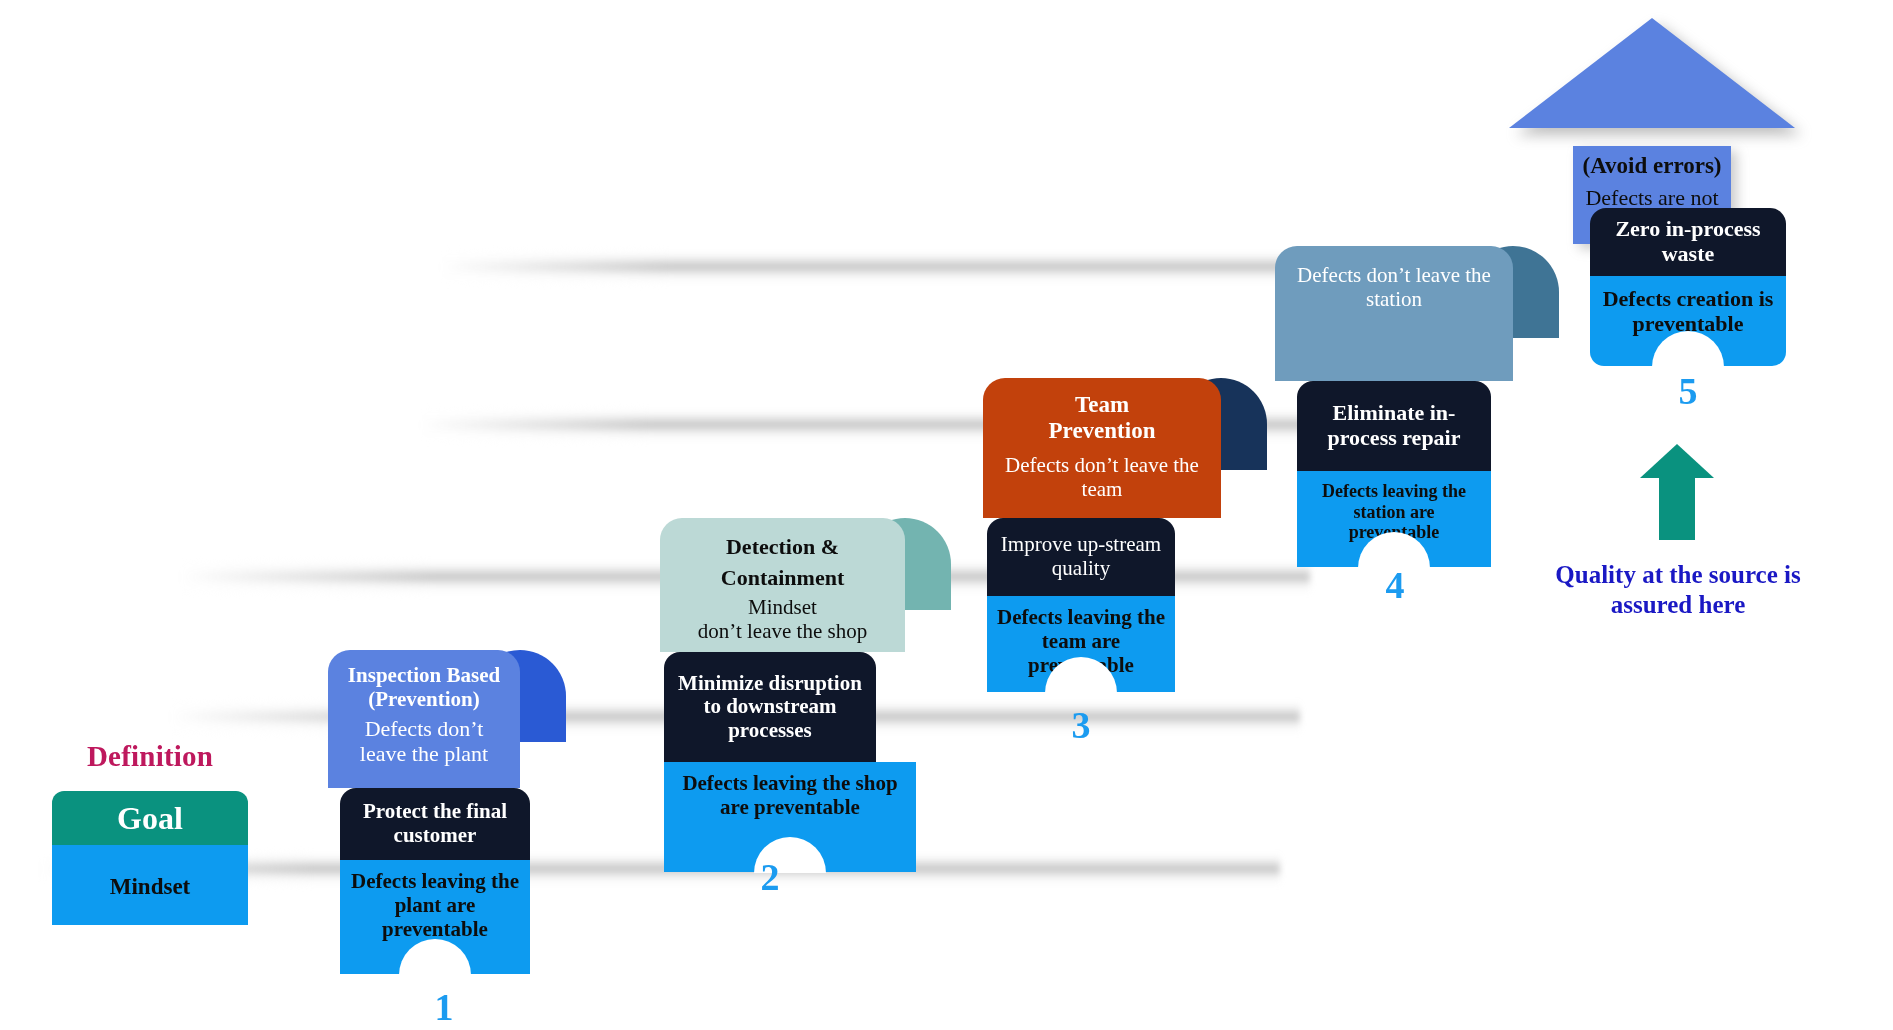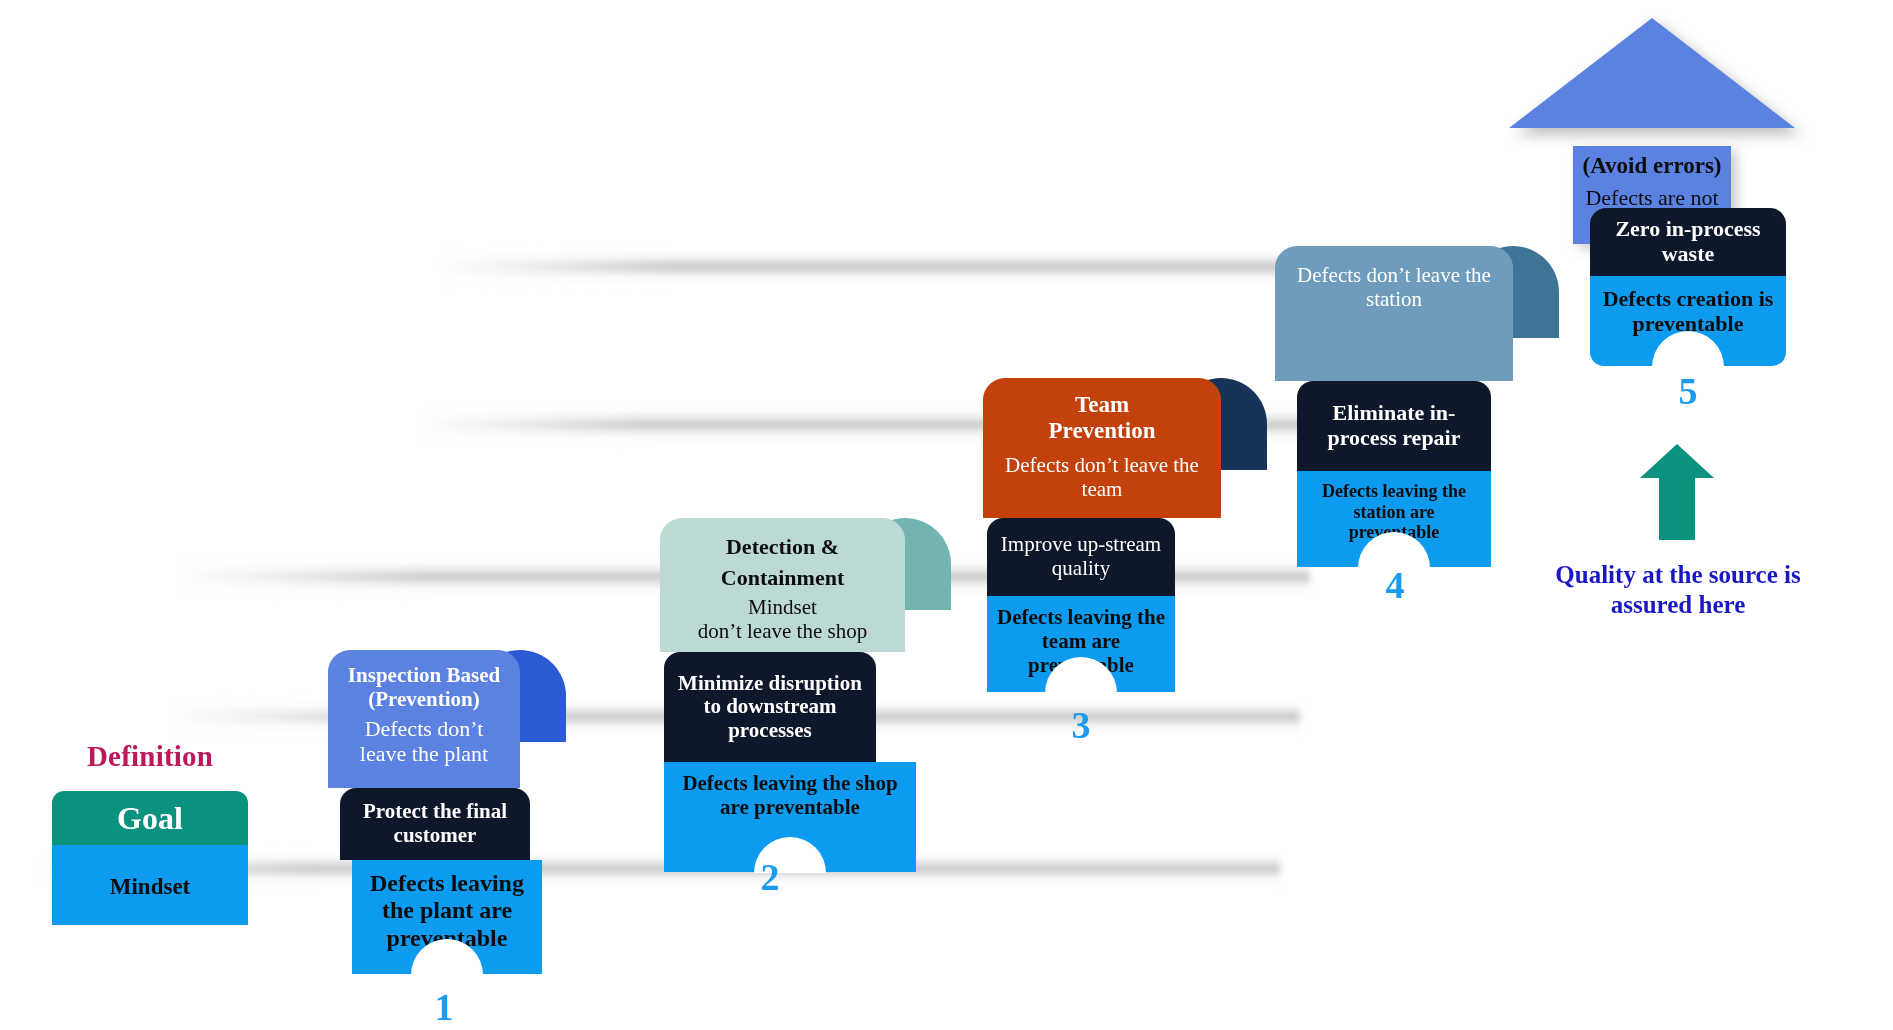--- a/index.html
+++ b/index.html
@@ -129,21 +129,21 @@
       <div class="h-title" style="font-size:21px;">
         <span>Inspection Based</span><br>
         <span>(Prevention)</span>
       </div>
       <div class="h-sub" style="font-size:22px;margin-top:4px;">
         <span>Defects don’t</span><br>
         <span>leave the plant</span>
       </div>
     </div>
     <div class="goal" style="margin-left:12px;width:190px;height:72px;font-size:21px;">Protect the final customer</div>
-    <div class="mind" style="margin-left:24px;width:190px;height:114px;font-size:24px;position:relative;">
+    <div class="mind" style="margin-left:12px;width:190px;height:114px;font-size:21px;position:relative;">
       <span>Defects leaving the plant are preventable</span>
       <div class="notch"></div>
     </div>
     <div class="num" style="left:116px;top:338px;">1</div>
   </div>
 
   <div class="step" style="left:660px;top:518px;width:245px;">
     <div class="tab" style="background:#73b4b0;"></div>
     <div class="head" style="background:#bcd9d6;color:#0d0d0d;height:134px;">
       <div class="h-title" style="font-size:22px;line-height:1.4;">

